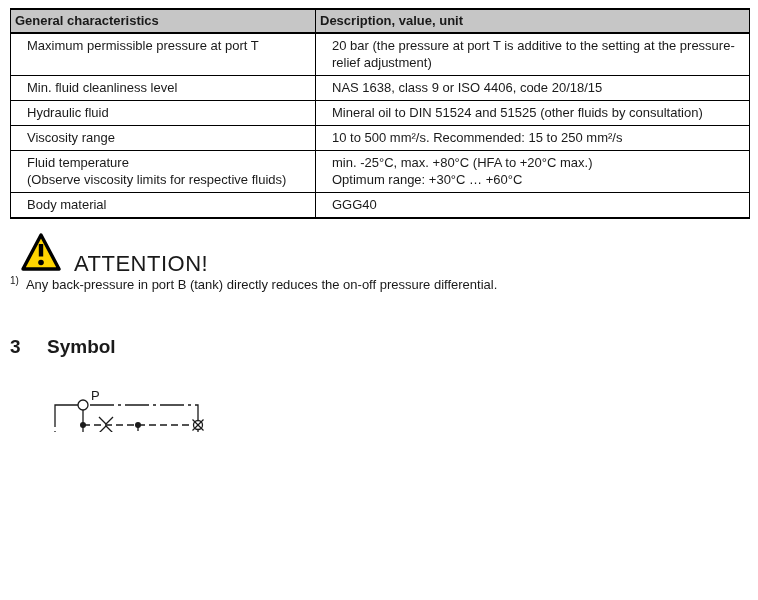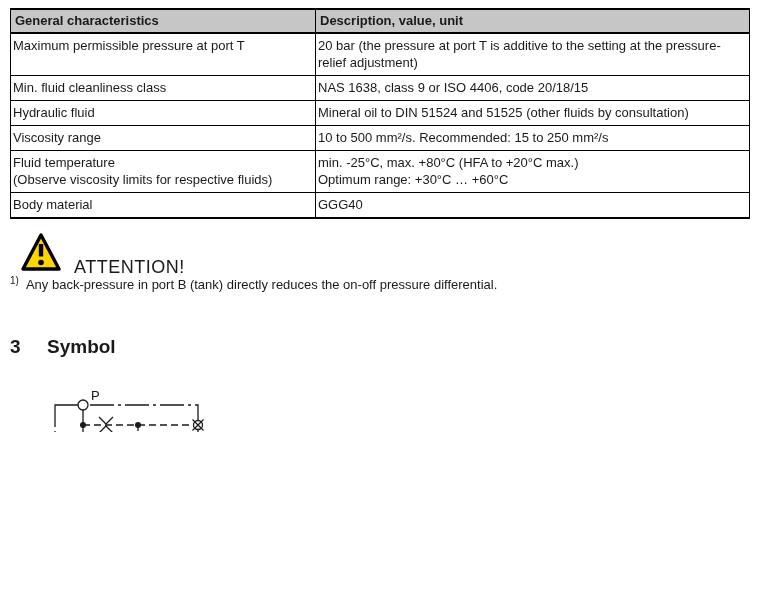--- a/index.html
+++ b/index.html
@@ -27,33 +27,33 @@
     border-right: 1px solid #000;
   }
   table.spec th {
     background: var(--header-bg, #c6c6c6);
     text-align: left;
     font-weight: bold;
     padding: 2px 4px 3px 4px;
     border-bottom: 2px solid #000;
   }
   table.spec td {
-    padding: 3px 4px 4px 2px;
+    padding: 3px 4px 4px 16px;
     border-bottom: 1px solid #000;
     vertical-align: top;
     white-space: pre-line;
   }
   table.spec tr:last-child td { border-bottom: none; }
   .col-name { width: 305px; border-right: 1px solid #000; }
   .col-value { border-right: none; margin-top: 36px; }
   
   .attention-icon { position: absolute; left: 20px; top: 231px; width: 42px; height: 42px; }
   .attention-label {
-    position: absolute; left: 74px; top: 257px;
-    font-size: 18px; letter-spacing: 0.5px;
+    position: absolute; left: 74px; top: 251px;
+    font-size: 22px; letter-spacing: 0.5px;
   }
   .footnote {
     position: absolute; left: 10px; top: 272px;
     font-size: 13px; line-height: 18px; width: 720px;
   }
   .footnote sup { font-size: 10px; margin-right: 7px; }
   .footnote .fn-line2 { margin-left: 17px; }
   
   .section-heading {
     position: absolute; left: 10px; top: 336px;
@@ -75,21 +75,21 @@
         <th class="col-name">General characteristics</th>
         <th class="col-value">Description, value, unit</th>
       </tr>
     </thead>
     <tbody>
       <tr>
         <td class="col-name">Maximum permissible pressure at port T</td>
         <td class="col-value">20 bar (the pressure at port T is additive to the setting at the pressure-relief adjustment)</td>
       </tr>
       <tr>
-        <td class="col-name">Min. fluid cleanliness class</td>
+        <td class="col-name">Min. fluid cleanliness level</td>
         <td class="col-value">NAS 1638, class 9 or ISO 4406, code 20/18/15</td>
       </tr>
       <tr>
         <td class="col-name">Hydraulic fluid</td>
         <td class="col-value">Mineral oil to DIN 51524 and 51525 (other fluids by consultation)</td>
       </tr>
       <tr>
         <td class="col-name">Viscosity range</td>
         <td class="col-value">10 to 500 mm²/s. Recommended: 15 to 250 mm²/s</td>
       </tr>

